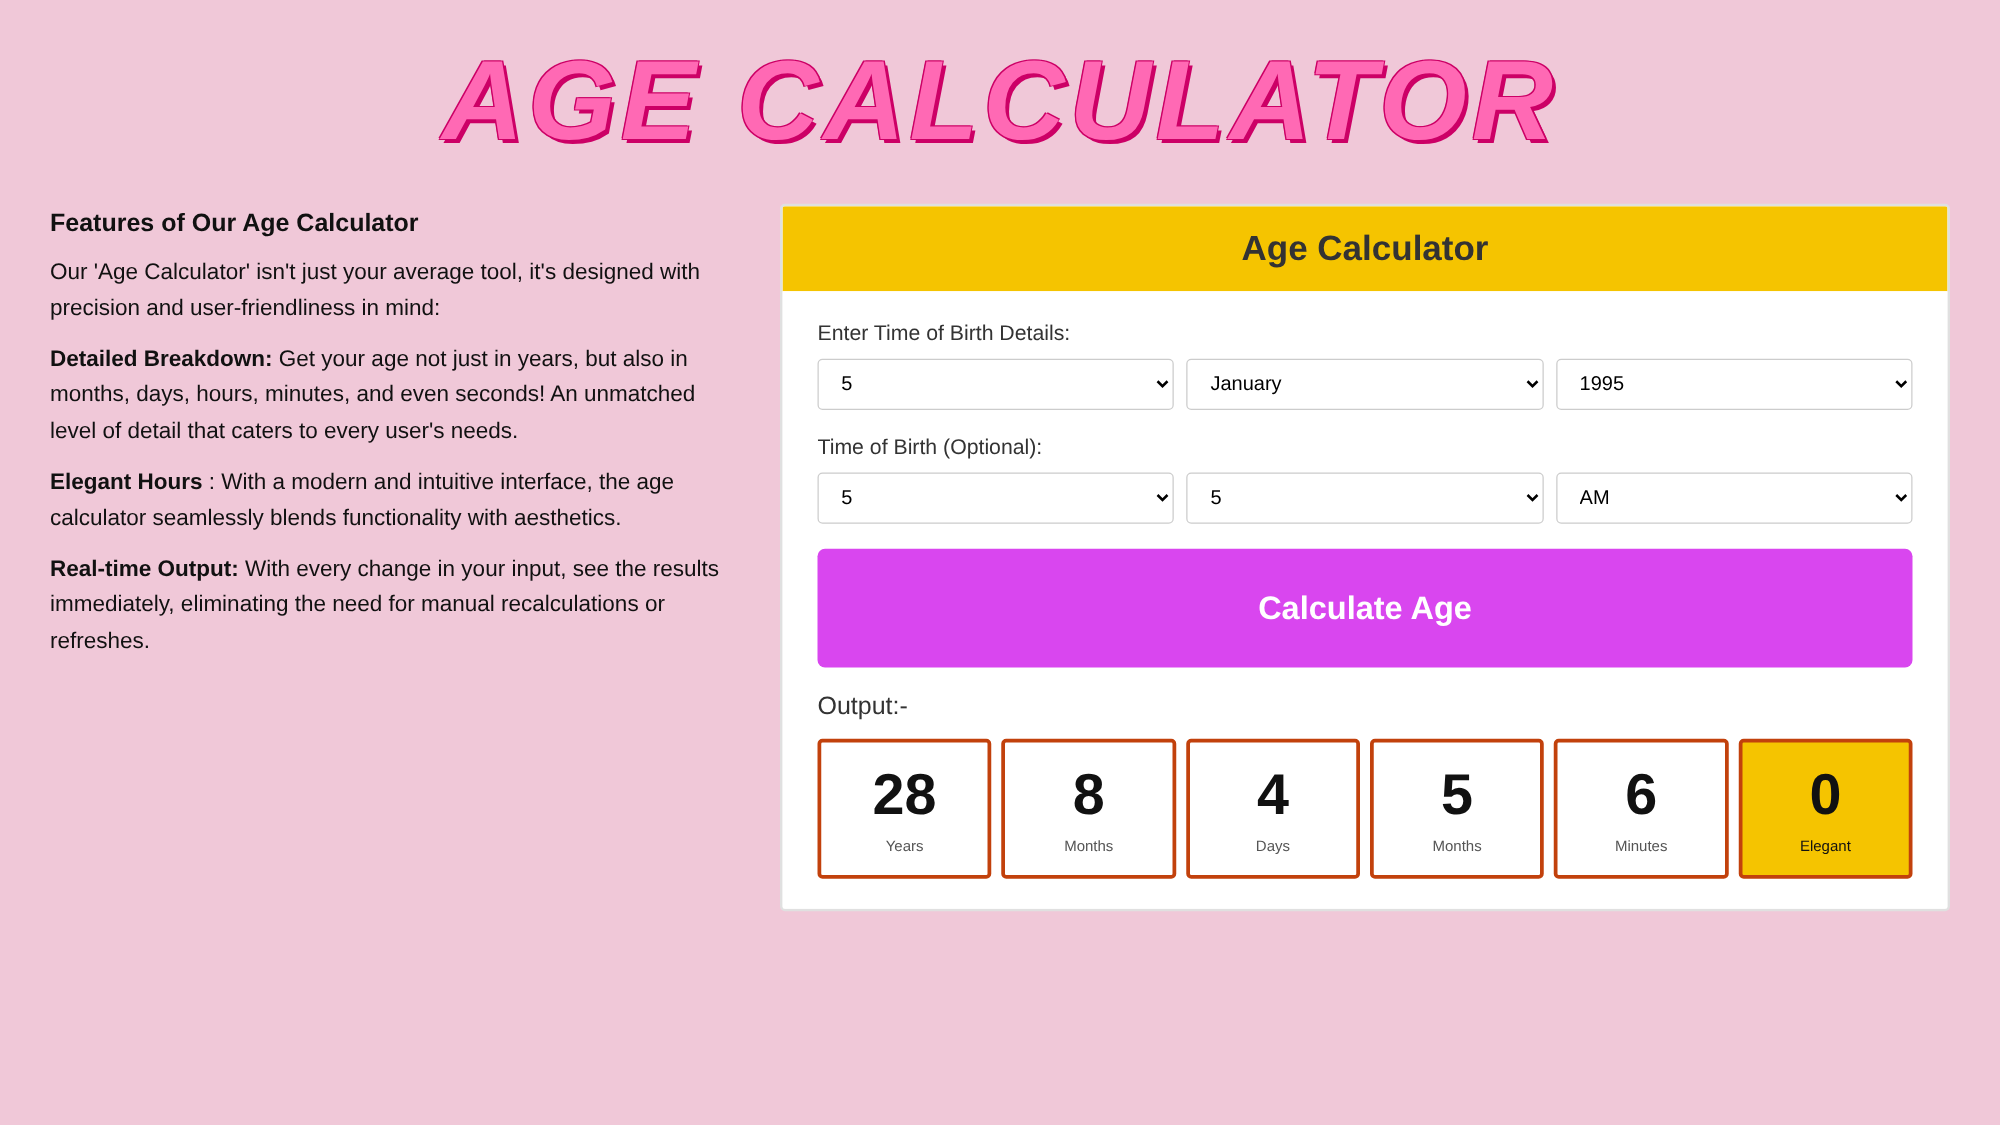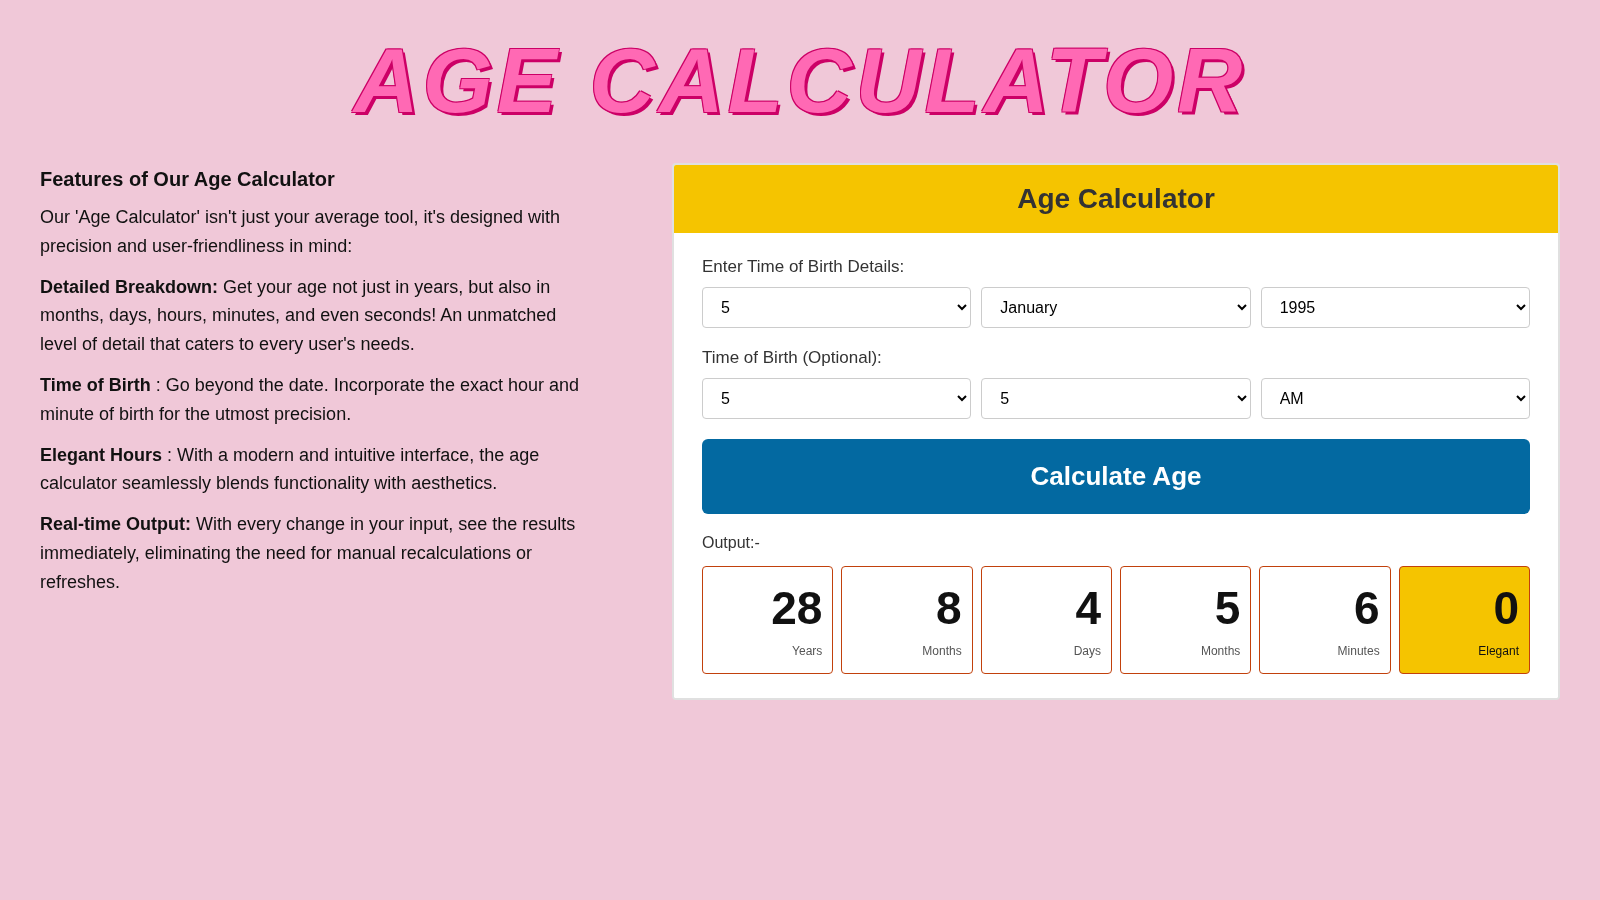--- a/index.html
+++ b/index.html
@@ -25,21 +25,21 @@
       text-shadow: 3px 3px 0 #cc0066, -1px -1px 0 #cc0066, 1px -1px 0 #cc0066, -1px 1px 0 #cc0066;
       letter-spacing: 4px;
       text-transform: uppercase;
     }
 
     
     .main-content {
       display: flex;
       flex-direction: row;
       padding: 10px 40px 20px 40px;
-      gap: 92px;
+      gap: 44px;
       align-items: flex-start;
     }
 
     
     .left-panel {
       flex: 0 0 540px;
       font-size: 18px;
       line-height: 1.6;
       color: #111;
     }
@@ -98,50 +98,50 @@
       font-size: 16px;
       border: 1px solid #ccc;
       border-radius: 4px;
       background: #fff;
       cursor: pointer;
       appearance: auto;
     }
 
     .calc-button {
       width: 100%;
-      padding: 22px;
-      background-color: #0369a1;
+      padding: 32px;
+      background-color: #d946ef;
       color: #fff;
       font-size: 26px;
       font-weight: bold;
       border: none;
       border-radius: 6px;
       cursor: pointer;
       margin-bottom: 20px;
     }
 
     .output-label {
-      font-size: 16px;
+      font-size: 20px;
       color: #333;
       margin-bottom: 14px;
     }
 
     
     .output-row {
       display: flex;
       gap: 8px;
       align-items: stretch;
     }
 
     .output-box {
       flex: 1;
       background: #fff;
-      border: 1px solid #c2410c;
+      border: 3px solid #c2410c;
       border-radius: 4px;
-      text-align: right;
+      text-align: center;
       padding: 18px 10px 14px;
     }
     .output-box.highlighted {
       background-color: #f5c400;
     }
 
     .output-value {
       font-size: 46px;
       font-weight: 900;
       color: #111;
@@ -167,24 +167,20 @@
 
 <div class="main-content">
 
   <div class="left-panel">
     <p class="features-title">Features of Our Age Calculator</p>
     <p>Our 'Age Calculator' isn't just your average tool, it's designed with precision and user-friendliness in mind:</p>
 
     <p>
       <span class="bold-label">Detailed Breakdown:</span>
       <span> Get your age not just in years, but also in months, days, hours, minutes, and even seconds! An unmatched level of detail that caters to every user's needs.</span>
-    </p>
-    <p>
-      <span class="bold-label">Time of Birth</span>
-      <span>: Go beyond the date. Incorporate the exact hour and minute of birth for the utmost precision.</span>
     </p>
     <p>
       <span class="bold-label">Elegant Hours</span>
       <span>: With a modern and intuitive interface, the age calculator seamlessly blends functionality with aesthetics.</span>
     </p>
     <p>
       <span class="bold-label">Real-time Output:</span>
       <span> With every change in your input, see the results immediately, eliminating the need for manual recalculations or refreshes.</span>
     </p>
   </div>

